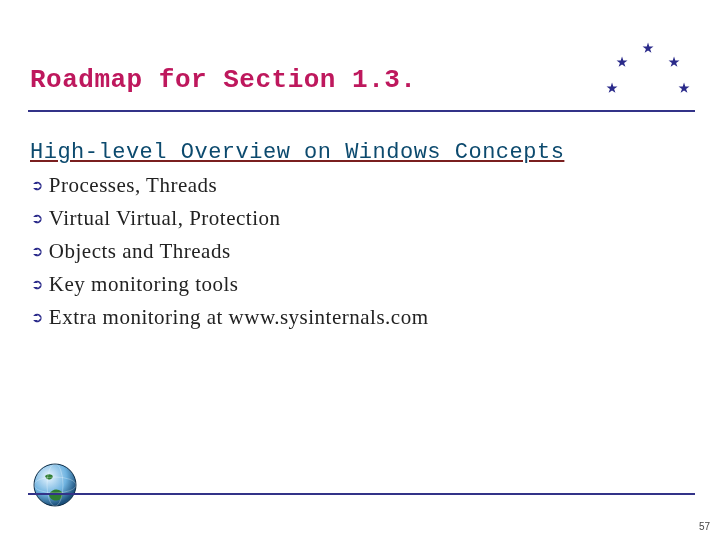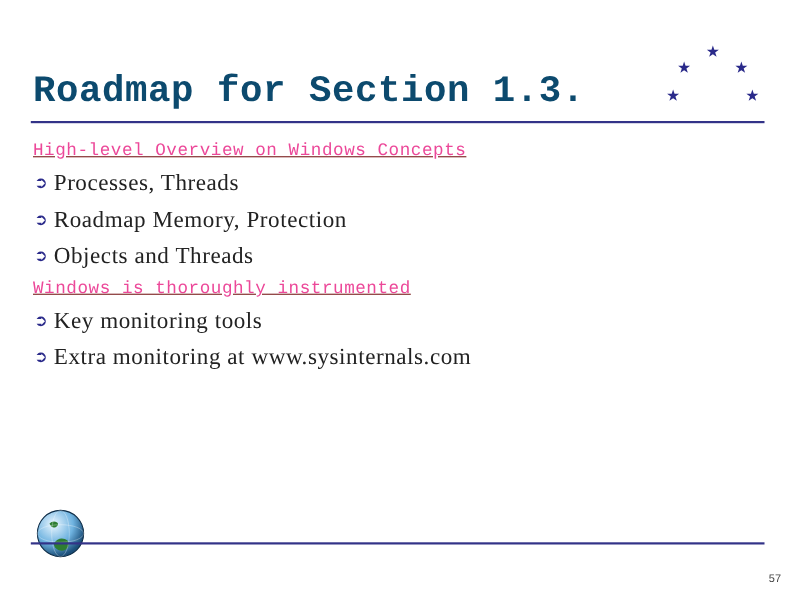--- a/index.html
+++ b/index.html
@@ -18,23 +18,23 @@
     height: 540px;
     box-sizing: border-box;
   }
   .title-area {
     position: absolute;
     top: 65px;
     left: 30px;
     right: 110px;
   }
   .title {
-    font-size: 34px;
+    font-size: 26px;
     font-weight: bold;
-    color: #0c4a6e;
+    color: #be185d;
     letter-spacing: 0.5px;
   }
   .title-rule {
     position: absolute;
     top: 110px;
     left: 28px;
     right: 25px;
     border-top: 2px solid #333388;
   }
   .star-cluster {
@@ -50,23 +50,23 @@
     font-size: 20px;
     line-height: 1;
   }
   .body {
     position: absolute;
     top: 128px;
     left: 30px;
     right: 40px;
   }
   .heading {
-    font-size: 16px;
-    color: #ec4899;
-    margin-top: 0;
+    font-size: 22px;
+    color: #0c4a6e;
+    margin-top: 12px;
     margin-bottom: 6px;
     text-decoration: underline;
     text-decoration-color: #7a1f1f;
     letter-spacing: 0.5px;
   }
   .bullet-line {
     display: flex;
     align-items: baseline;
     margin: 8px 0 8px 2px;
   }
@@ -127,28 +127,27 @@
   <div class="body">
 
     <div class="heading">High-level Overview on Windows Concepts</div>
 
     <div class="bullet-line">
       <span class="bullet-icon">➲</span>
       <span class="bullet-text">Processes, Threads</span>
     </div>
     <div class="bullet-line">
       <span class="bullet-icon">➲</span>
-      <span class="bullet-text">Roadmap Memory, Protection</span>
+      <span class="bullet-text">Virtual Virtual, Protection</span>
     </div>
     <div class="bullet-line">
       <span class="bullet-icon">➲</span>
       <span class="bullet-text">Objects and Threads</span>
     </div>
 
-    <div class="heading">Windows is thoroughly instrumented</div>
 
     <div class="bullet-line">
       <span class="bullet-icon">➲</span>
       <span class="bullet-text">Key monitoring tools</span>
     </div>
     <div class="bullet-line">
       <span class="bullet-icon">➲</span>
       <span class="bullet-text">Extra monitoring at  www.sysinternals.com</span>
     </div>
 

